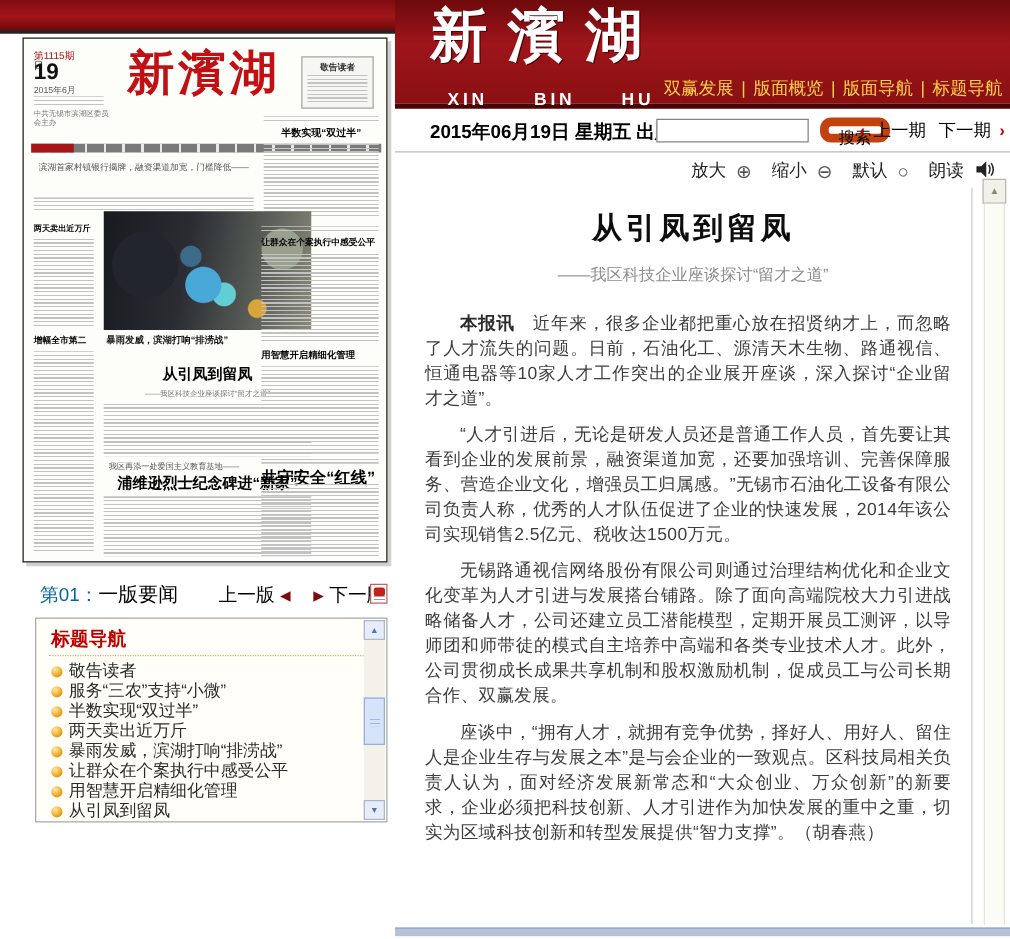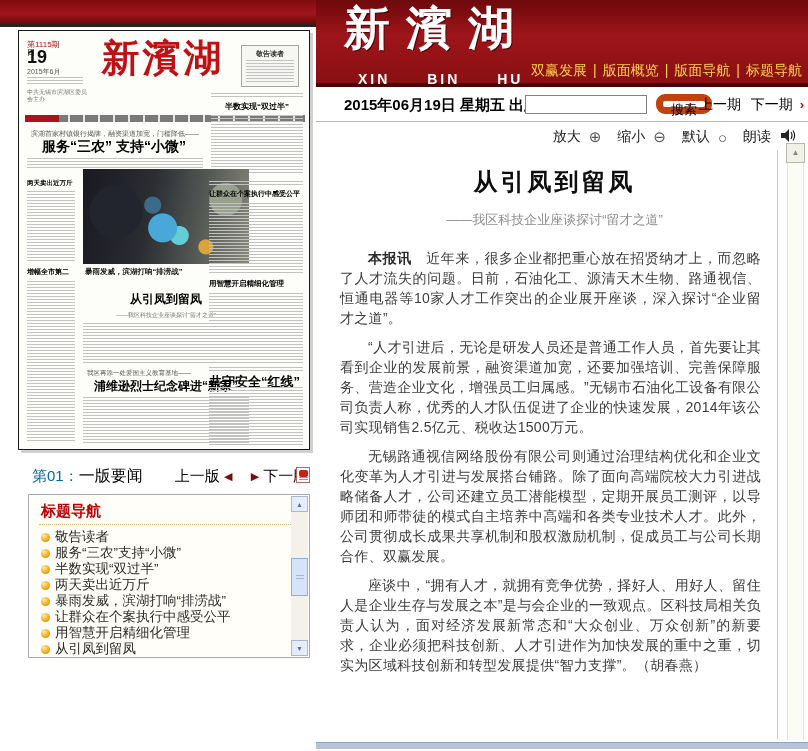--- a/index.html
+++ b/index.html
@@ -220,21 +220,20 @@
     <div class="fl" style="left:8px; top:46px; width:56px; height:8px;"></div>
     <div class="t-pub">中共无锡市滨湖区委员会主办</div>
     <div class="t-mast">新濱湖</div>
     <div class="t-notice">
       <div class="t-notice-title">敬告读者</div>
       <div class="fl" style="left:4px; top:14px; width:48px; height:22px;"></div>
     </div>
     <div class="t-strip"></div>
 
     <div class="t-lead1">滨湖首家村镇银行揭牌，融资渠道加宽，门槛降低——</div>
-    <div class="t-h1">服务“三农” 支持“小微”</div>
     <div class="fl" style="left:8px; top:127px; width:176px; height:10px;"></div>
 
     <div class="fl" style="left:192px; top:62px; width:92px; height:5px;"></div>
     <div class="t-h2">半数实现“双过半”</div>
     <div class="fl" style="left:192px; top:84px; width:92px; height:58px;"></div>
 
     <div class="t-h3">两天卖出近万斤</div>
     <div class="fl" style="left:8px; top:160px; width:48px; height:70px;"></div>
     <div class="t-h9">增幅全市第二</div>
     <div class="fl" style="left:8px; top:250px; width:48px; height:162px;"></div>

